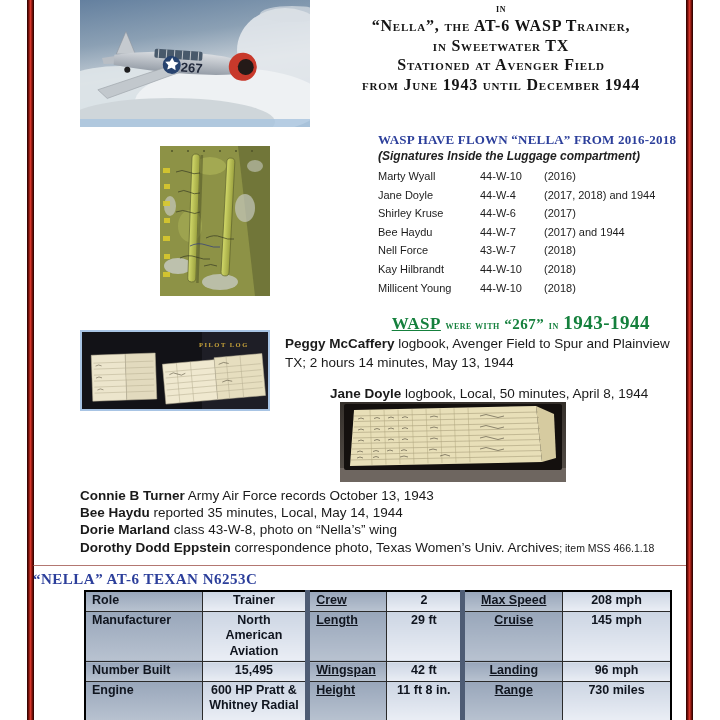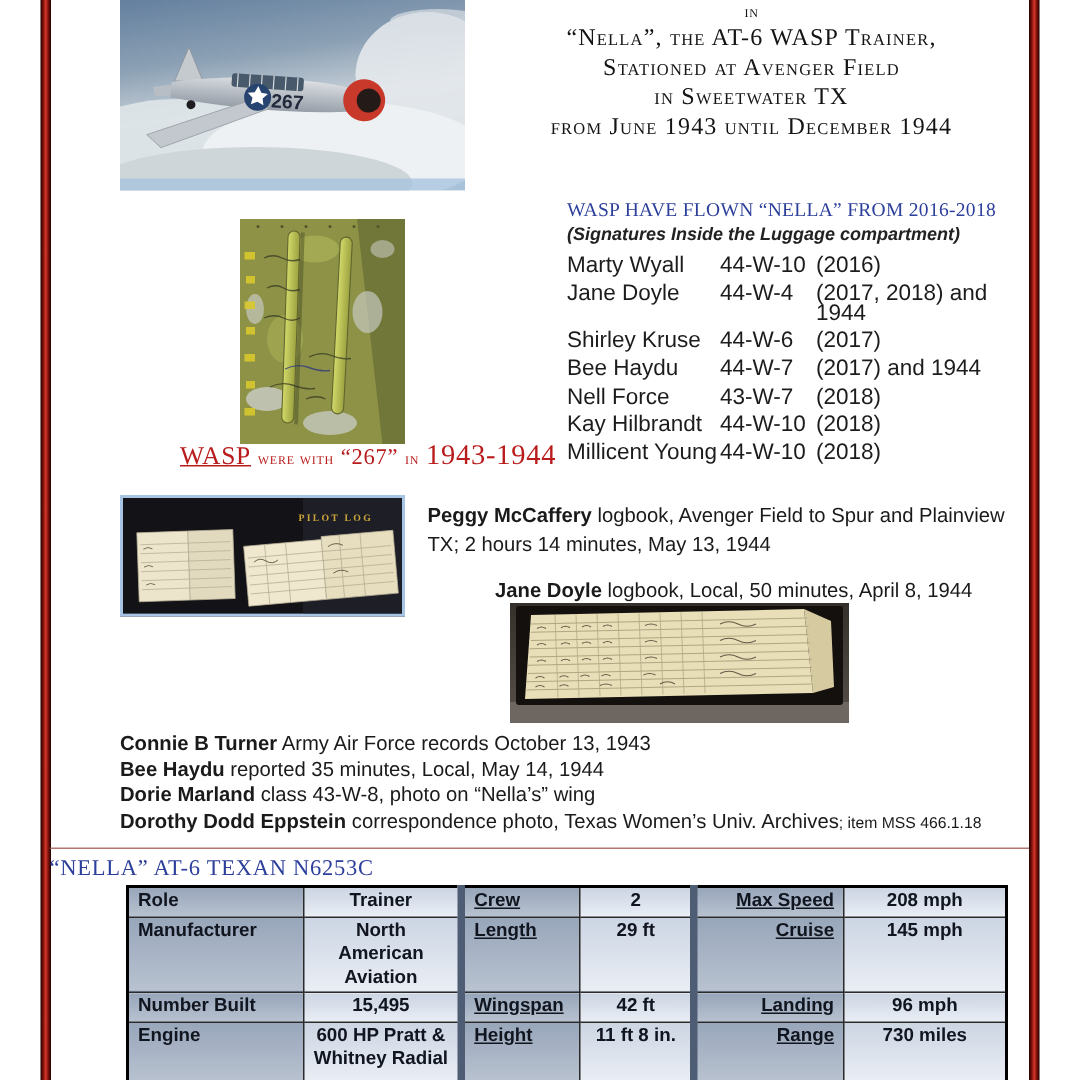--- a/index.html
+++ b/index.html
@@ -2,40 +2,40 @@
 <html><head>
 <meta charset="utf-8">
 <style>
   html,body{margin:0;padding:0;background:#fff;}
   .page{position:relative;width:720px;height:720px;background:#fff;overflow:hidden;
         font-family:"Liberation Sans",sans-serif;color:#1a1a1a;}
   .vbar{position:absolute;top:0;bottom:0;width:7px;
         background:linear-gradient(90deg,#200000 0%,#6e0f08 22%,#d6352a 50%,#6e0f08 78%,#200000 100%);}
   .vbar.left{left:27px;} .vbar.right{left:686px;}
 
-  .deco{font-family:"Liberation Serif",serif;font-variant:small-caps;font-weight:normal;letter-spacing:.5px;}
+  .deco{font-family:"Liberation Serif",serif;font-variant:small-caps;font-weight:bold;letter-spacing:.5px;}
   .blue{color:#2c3f9b;}
 
   .photo{position:absolute;}
   #airplane-photo{left:80px;top:0;width:230px;height:127px;}
   #luggage-photo{left:160px;top:146px;width:110px;height:150px;}
   #logbook1-photo{left:80px;top:330px;width:190px;height:81px;border:2px solid #a8c4e4;box-sizing:border-box;background:#121217;}
   #logbook2-photo{left:340px;top:402px;width:226px;height:80px;}
   .photo svg{display:block;width:100%;height:100%;}
 
   #title-block{position:absolute;left:316px;top:1px;width:370px;text-align:center;color:#141414;white-space:nowrap;}
   #title-block .t-sm{font-size:11px;line-height:15px;}
   #title-block .t-lg{font-size:16px;line-height:19.5px;letter-spacing:.8px;}
 
   #signatures{position:absolute;left:378px;top:132px;width:302px;}
   .sig-title{font-size:13px;line-height:16px;letter-spacing:.2px;}
   .sig-sub{font-size:12px;font-weight:bold;font-style:italic;line-height:15px;margin:1px 0 6px;color:#222;}
-  .sig-grid{display:grid;grid-template-columns:102px 64px 1fr;font-size:15px;row-gap:5.4px;line-height:13.2px;color:#1c1c1c;}
-
-  #heading-267{position:absolute;left:120px;top:293px;width:530px;text-align:left;color:#b91c1c;}
+  .sig-grid{display:grid;grid-template-columns:102px 64px 1fr;font-size:11px;row-gap:5.4px;line-height:13.2px;color:#1c1c1c;}
+
+  #heading-267{position:absolute;left:120px;top:312px;width:530px;text-align:right;color:#15803d;}
   #heading-267 .h-a{font-size:17px;text-decoration:underline;}
   #heading-267 .h-b{font-size:11px;}
   #heading-267 .h-c{font-size:15px;}
   #heading-267 .h-d{font-size:19px;}
 
   .caption{position:absolute;font-size:13.5px;line-height:19px;color:#1a1a1a;}
   #peggy-caption{left:285px;top:334px;width:388px;}
   #jane-caption{left:330px;top:384px;width:340px;}
 
   #records{position:absolute;left:80px;top:487px;width:590px;font-size:13.5px;line-height:17.2px;color:#1a1a1a;}
@@ -43,21 +43,21 @@
 
   #red-rule{position:absolute;left:33px;top:565px;width:653px;height:1px;background:#9a4a42;opacity:.75;}
 
   #table-title{position:absolute;left:33px;top:571px;width:676px;text-align:left;font-size:15px;}
 
   #spec-table{position:absolute;left:84px;top:590px;width:588px;border-collapse:collapse;
               font-size:12.5px;font-weight:bold;color:#10151f;border:2px solid #000;}
   #spec-table td{border:1px solid #2a2a2a;padding:1px 6px 2px;vertical-align:top;line-height:15.5px;}
   #spec-table td.lab{background:linear-gradient(#98a6ba,#b8c2d0);}
   #spec-table td.val{background:linear-gradient(#ccd5e3,#eaeef5);text-align:center;}
-  #spec-table td.ctr{text-align:right;}
+  #spec-table td.ctr{text-align:center;}
   #spec-table td.divl{border-left:5px solid #4e5c74;text-decoration:underline;}
   #spec-table tr.tall td{height:36px;}
 </style>
 </head>
 <body>
 
 <div class="page">
 
   <div class="vbar left"></div>
   <div class="vbar right"></div>
@@ -96,22 +96,22 @@
         <path d="M -16,-3.5 L -13.8,0.8 L -9.3,1.4 L -12.6,4.6 L -11.8,9 L -16,6.9 L -20.2,9 L -19.4,4.6 L -22.7,1.4 L -18.2,0.8 Z" fill="#fff"></path>
         <circle cx="-60" cy="12" r="3" fill="#1d1d1f"></circle>
         <text x="4" y="10" font-size="13" font-weight="bold" fill="#222a3c" font-family="Liberation Sans, sans-serif" text-anchor="middle">267</text>
       </g>
     </svg>
   </div>
 
   <div id="title-block" class="deco">
     <div class="t-sm">in</div>
     <div class="t-lg">“Nella”, the AT-6 WASP Trainer,</div>
+    <div class="t-lg">in Sweetwater TX</div>
     <div class="t-lg">Stationed at Avenger Field</div>
-    <div class="t-lg">in Sweetwater TX</div>
     <div class="t-lg">from June 1943 until December 1944</div>
   </div>
 
   <div class="photo" id="luggage-photo">
     <svg viewBox="0 0 110 150" preserveAspectRatio="none">
       <defs>
         <linearGradient id="rib" x1="0" y1="0" x2="1" y2="0">
           <stop offset="0" stop-color="#d3da6a"></stop>
             <stop offset="1" stop-color="#9ba13f"></stop>
         </linearGradient>

